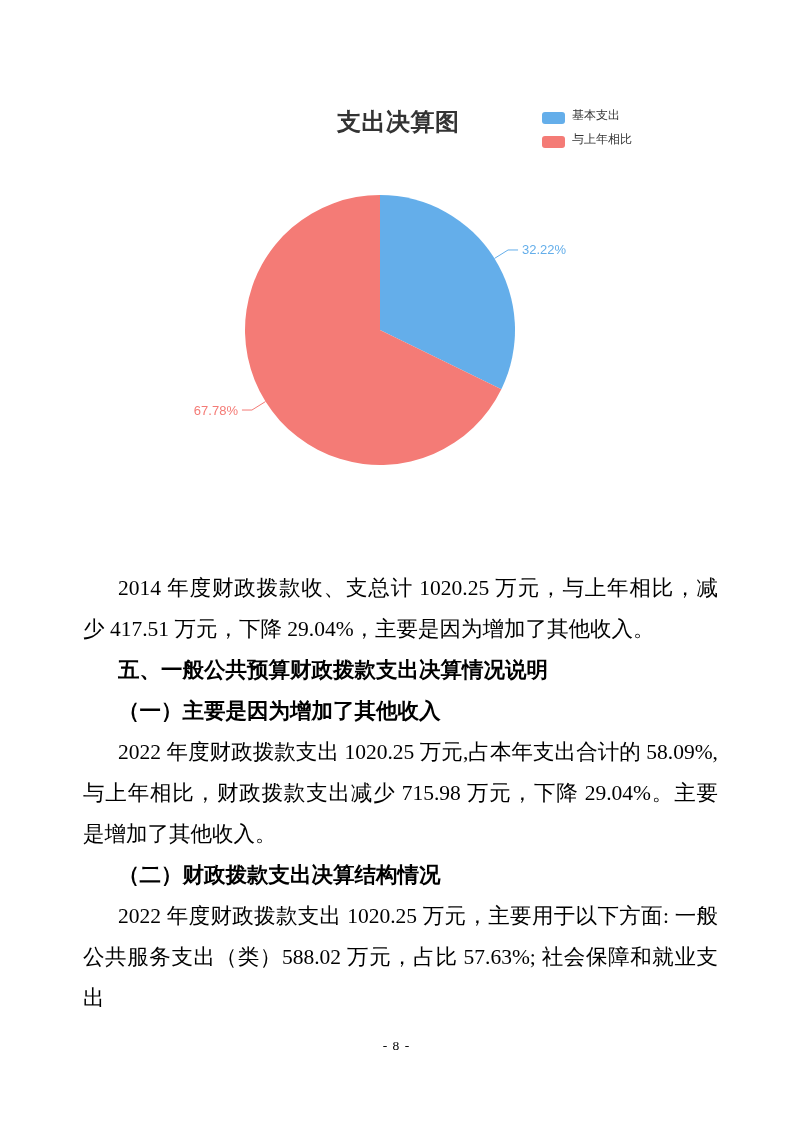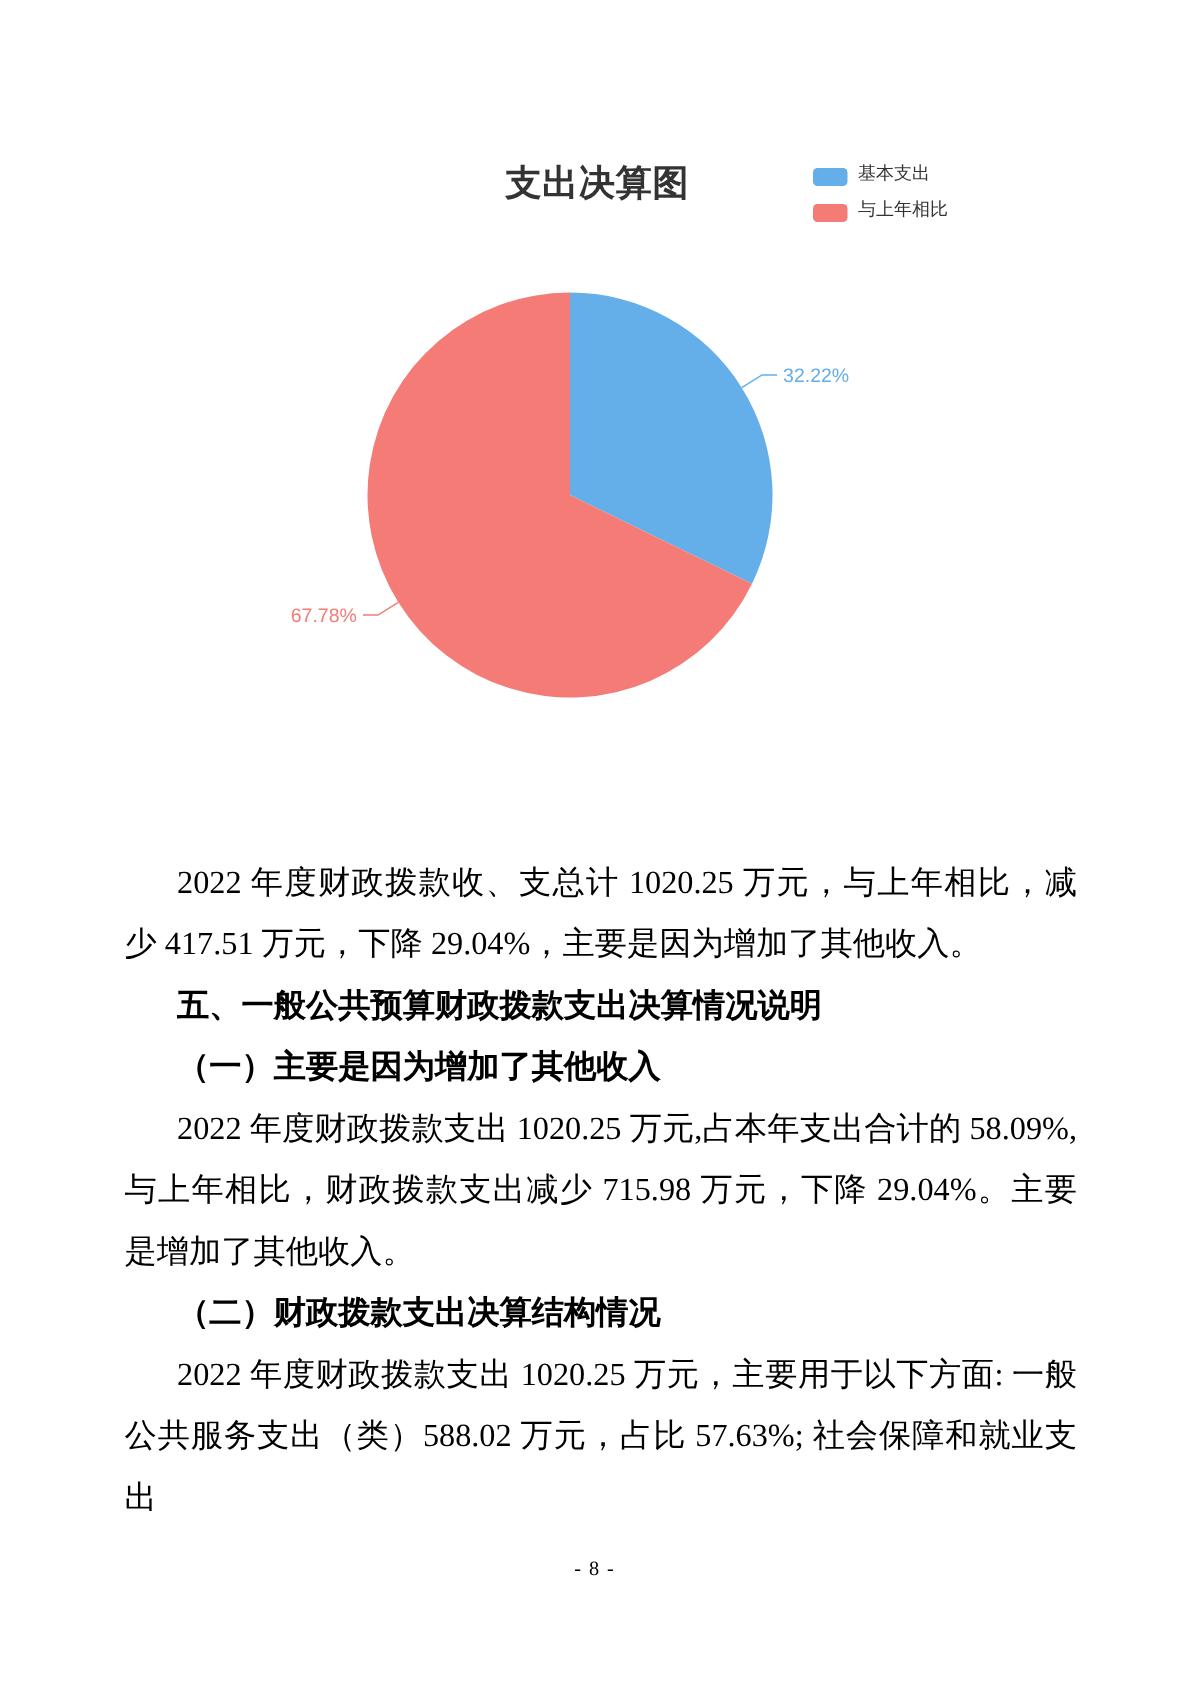--- a/index.html
+++ b/index.html
@@ -105,21 +105,21 @@
   <svg id="pie-svg" class="pie-svg" viewBox="0 0 500 290">
       <path d="M 230 145 L 230 10 A 135 135 0 0 1 351.34545816904097 204.1631623710695 Z" fill="#64AEEA"></path>
       <polyline points="344.4814983307224,73.45290683785392 358.04967591065986,64.97325135196995 368.04967591065986,64.97325135196995" fill="none" stroke="#64AEEA" stroke-width="1"></polyline>
       <text x="372.04967591065986" y="69.47325135196995" text-anchor="start" fill="#64AEEA" class="pie-label">32.22%</text>
       <path d="M 230 145 L 351.34545816904097 204.1631623710695 A 135 135 0 1 1 229.99999999999997 10 Z" fill="#F47B76"></path>
       <polyline points="115.51850166927767,216.54709316214615 101.9503240893402,225.02674864803012 91.9503240893402,225.02674864803012" fill="none" stroke="#F47B76" stroke-width="1"></polyline>
       <text x="87.9503240893402" y="229.52674864803012" text-anchor="end" fill="#F47B76" class="pie-label">67.78%</text>
     </svg>
 
   <div class="doc">
-    <p>2022 年度财政拨款收、支总计 1020.25 万元，与上年相比，减少 417.51 万元，下降 29.04%，主要是因为增加了其他收入。</p>
+    <p>2014 年度财政拨款收、支总计 1020.25 万元，与上年相比，减少 417.51 万元，下降 29.04%，主要是因为增加了其他收入。</p>
     <h2>五、一般公共预算财政拨款支出决算情况说明</h2>
     <h3>（一）主要是因为增加了其他收入</h3>
     <p>2022 年度财政拨款支出 1020.25 万元,占本年支出合计的 58.09%,与上年相比，财政拨款支出减少 715.98 万元，下降 29.04%。主要是增加了其他收入。</p>
     <h3>（二）财政拨款支出决算结构情况</h3>
     <p class="continues">2022 年度财政拨款支出 1020.25 万元，主要用于以下方面: 一般公共服务支出（类）588.02 万元，占比 57.63%; 社会保障和就业支出</p>
   </div>
 
   <div class="footer">- 8 -</div>
 
 </div>

